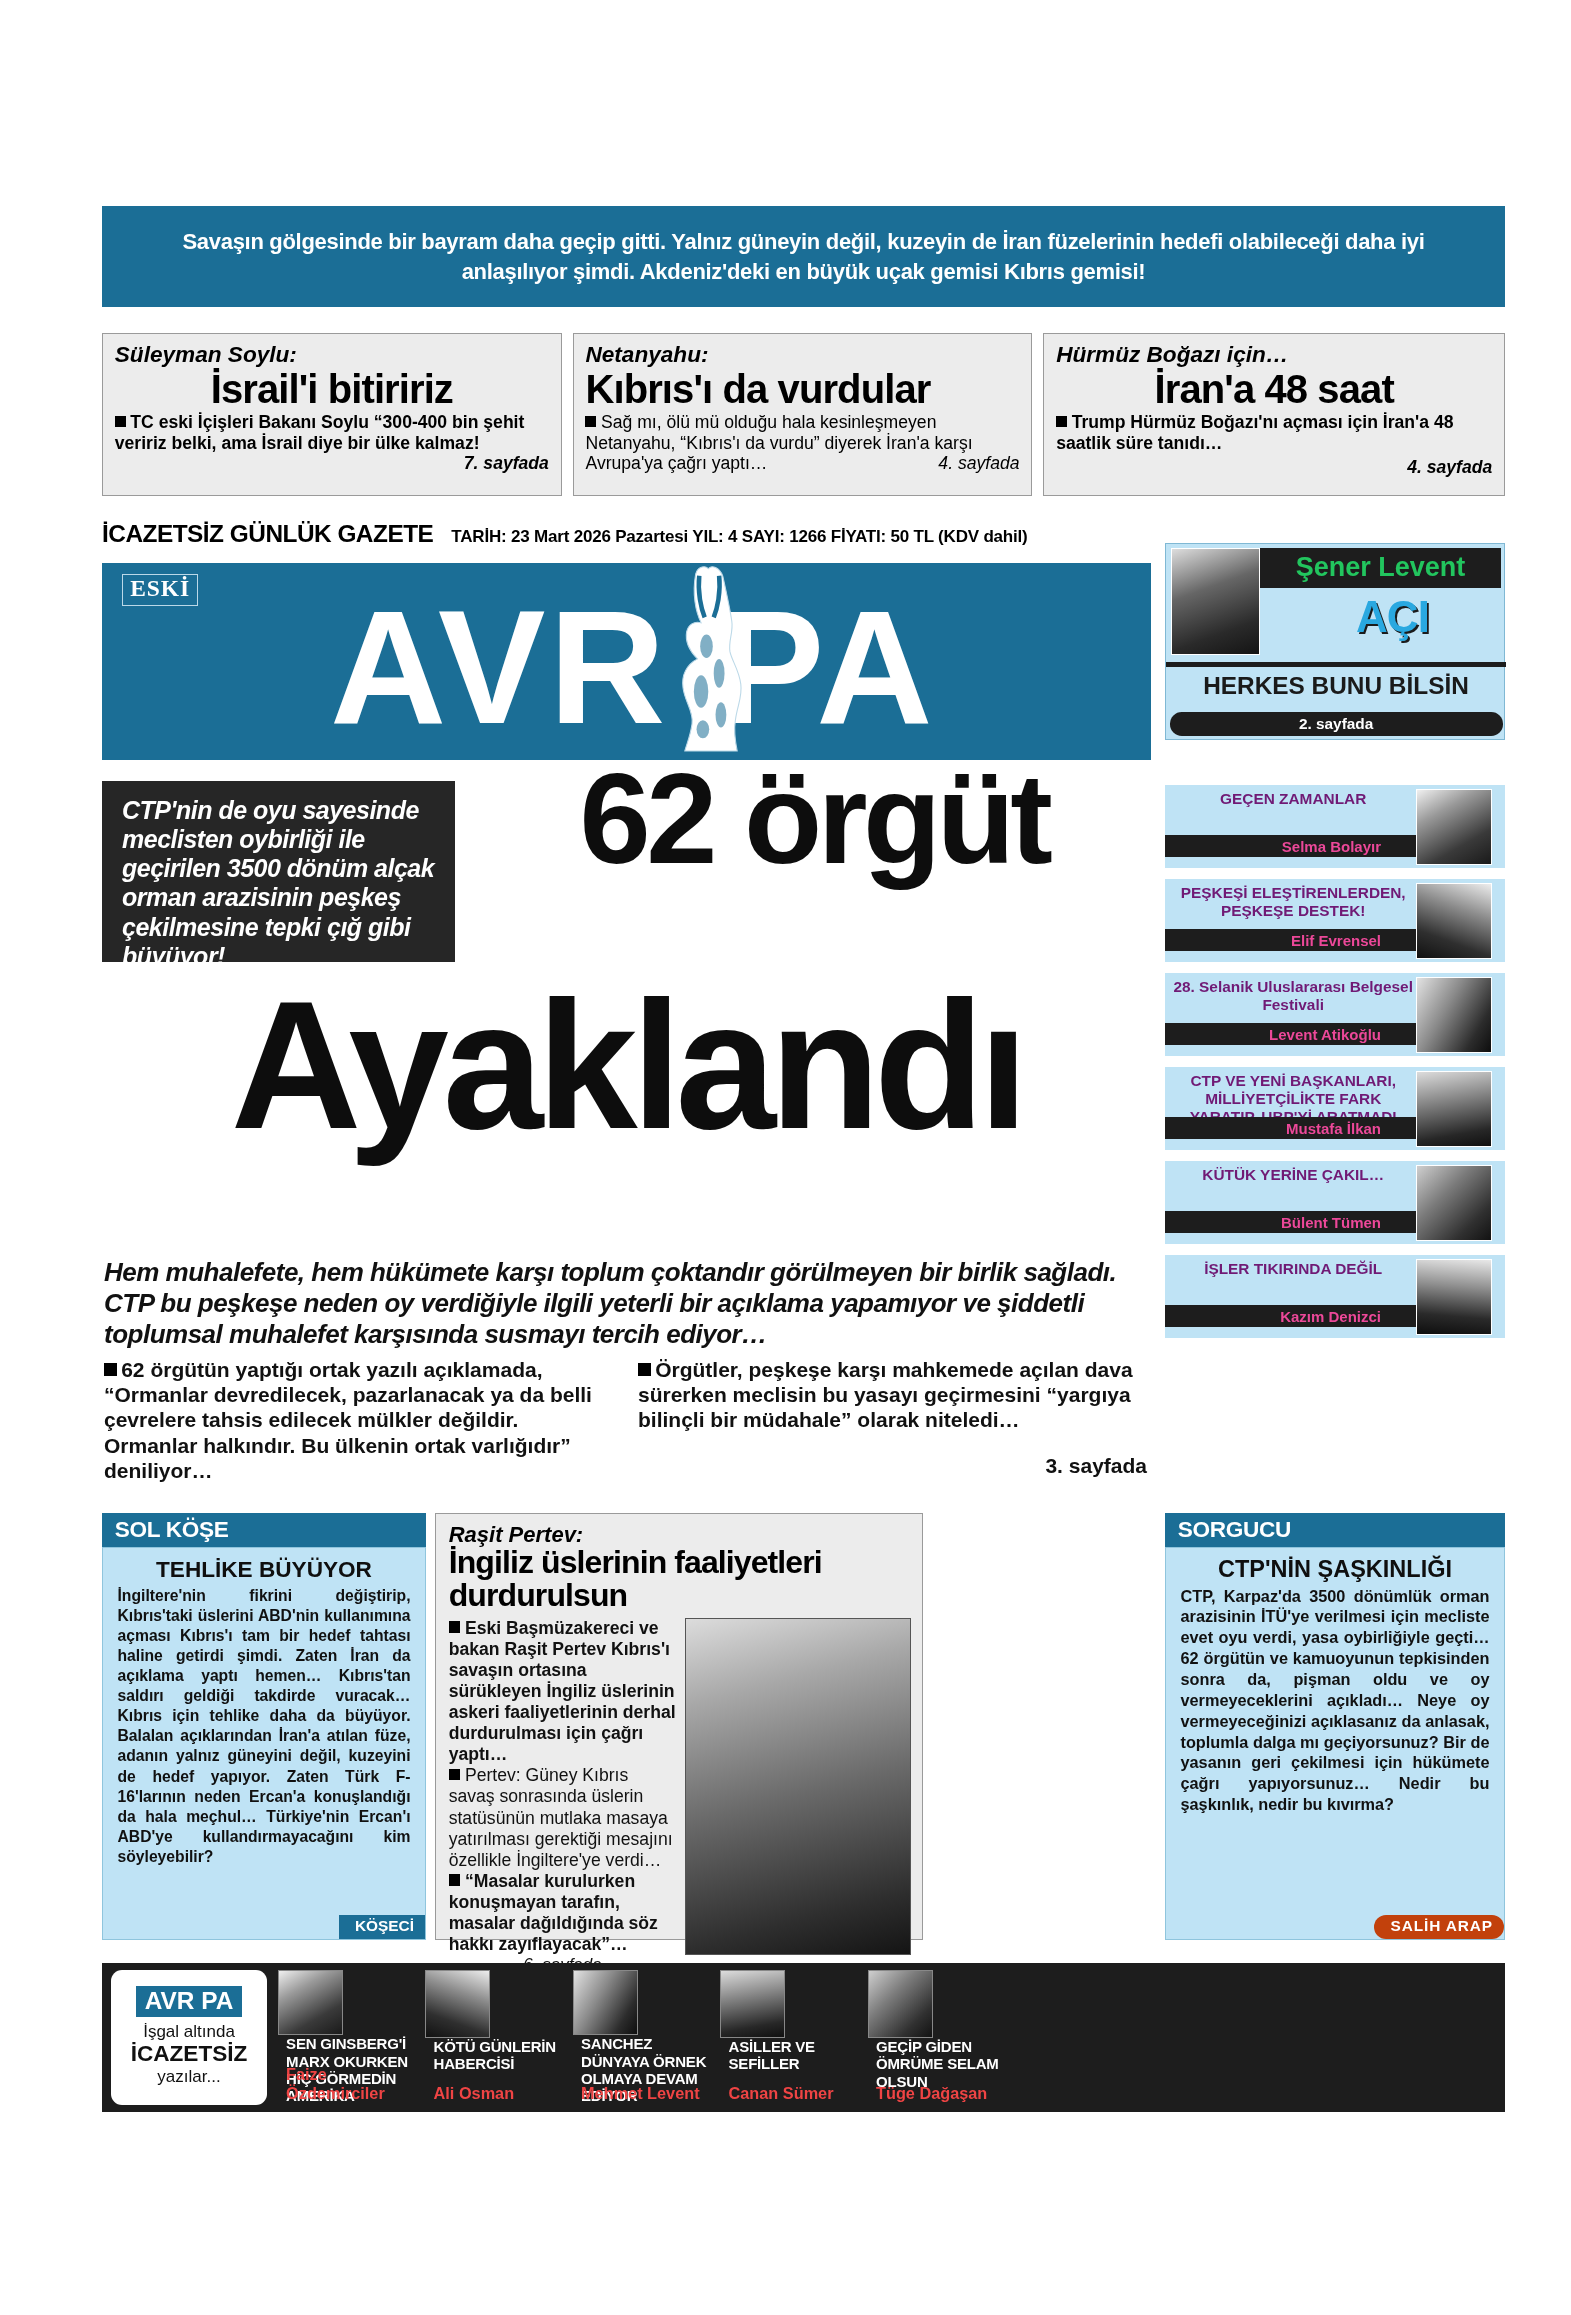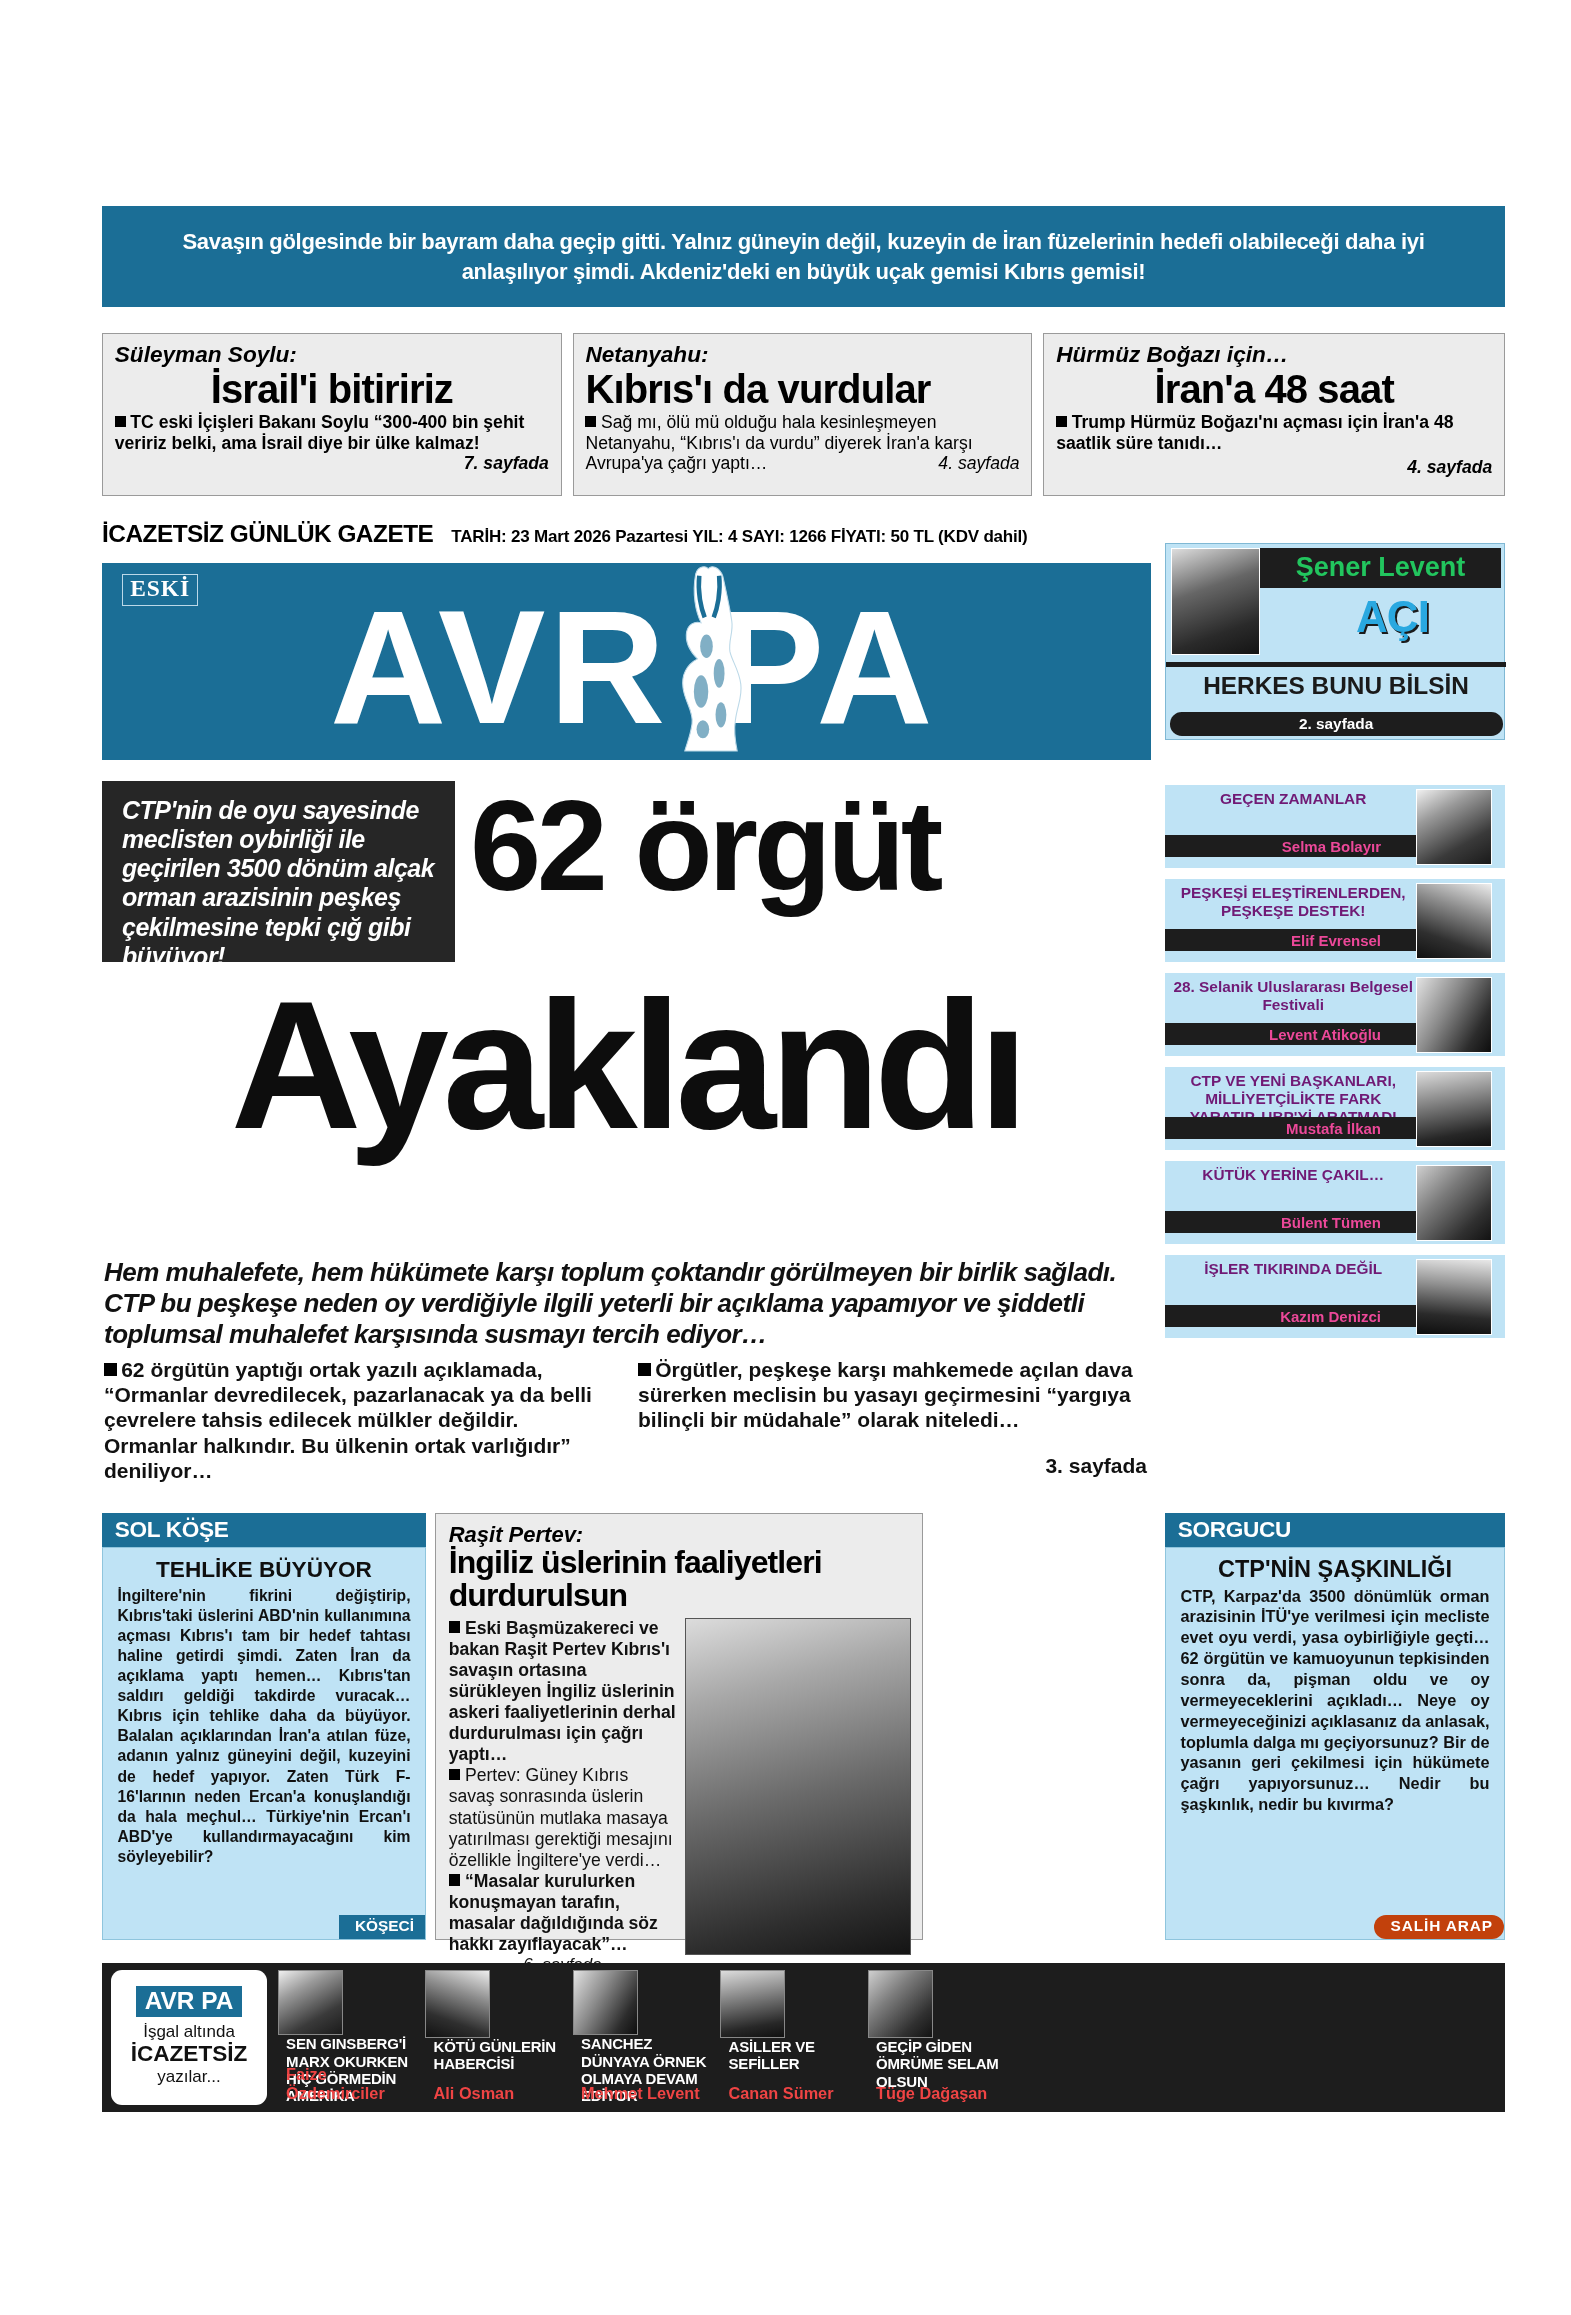--- a/index.html
+++ b/index.html
@@ -142,21 +142,21 @@
     position: absolute; left: 102px; top: 781px; width: 353px; height: 181px;
     background: #262626; color: #fff; padding: 14.5px 14.5px 7.2px 20px;
   }
   .ctp-box p {
     font-size: 25px; font-weight: bold; font-style: italic; line-height: 1.17;
     letter-spacing: -0.5px;
   }
   .mega1 {
     position: absolute; left: 470px; top: 760px; width: 688px;
     font-size: 128px; font-weight: bold; line-height: 0.92; letter-spacing: -4.5px;
-    color: #0d0d0d; text-align: left; font-family: "Liberation Sans", sans-serif; margin-top: 27px;
+    color: #0d0d0d; text-align: center; font-family: "Liberation Sans", sans-serif;
   }
   .mega2 {
     position: absolute; left: 95px; top: 986px; width: 1063px;
     font-size: 181px; font-weight: bold; line-height: 0.88; letter-spacing: -6.3px;
     color: #0d0d0d; text-align: center;
   }
 
   
   .deck {
     position: absolute; left: 104px; top: 1257px; width: 1045px;

